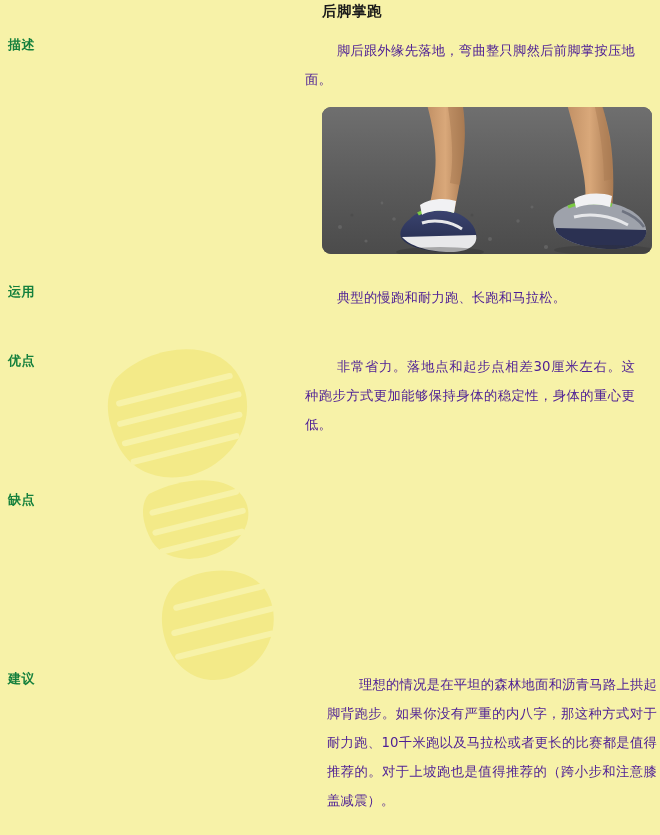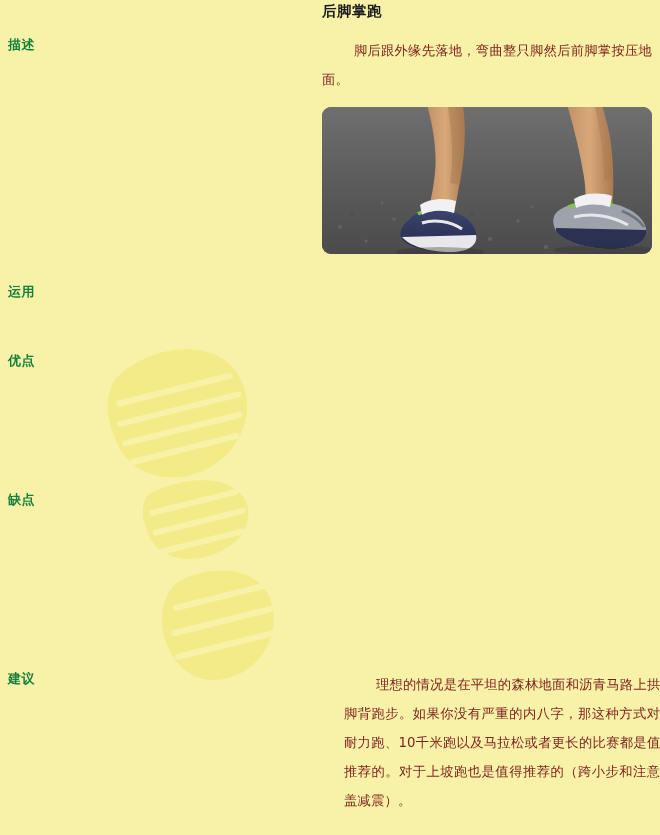--- a/index.html
+++ b/index.html
@@ -49,24 +49,24 @@
     position: absolute;
     left: 8px;
     font-size: 13px;
     font-weight: bold;
     color: #15803d;
     letter-spacing: 0.5px;
   }
 
   .row-body {
     position: absolute;
-    left: 322px;
+    left: 305px;
     width: 330px;
     font-size: 13.3px;
-    color: #7f1d1d;
+    color: #4c1d95;
     line-height: 29px;
     text-align: justify;
     text-indent: 2.4em;
     letter-spacing: 0.2px;
   }
 
   
   #label-desc   { top: 36px; }
   #body-desc    { top: 36px; }
 
@@ -202,21 +202,23 @@
       </g>
 
       <path d="M252 92 C262 86 278 85 290 89 L288 100 C276 96 262 97 254 101 Z" fill="#f1f1f3"></path>
 
       <ellipse cx="118" cy="145" rx="44" ry="5" fill="#2e2e2e" opacity="0.35"></ellipse>
       <ellipse cx="282" cy="143" rx="50" ry="5" fill="#2e2e2e" opacity="0.3"></ellipse>
     </svg>
   </div>
 
   <div class="row-label" id="label-use">运用</div>
+  <div class="row-body" id="body-use">典型的慢跑和耐力跑、长跑和马拉松。</div>
 
   <div class="row-label" id="label-pros">优点</div>
+  <div class="row-body" id="body-pros">非常省力。落地点和起步点相差30厘米左右。这种跑步方式更加能够保持身体的稳定性，身体的重心更低。</div>
 
   <div class="row-label" id="label-cons">缺点</div>
 
   <div class="row-label" id="label-tips">建议</div>
   <div class="row-body" id="body-tips">理想的情况是在平坦的森林地面和沥青马路上拱起脚背跑步。如果你没有严重的内八字，那这种方式对于耐力跑、10千米跑以及马拉松或者更长的比赛都是值得推荐的。对于上坡跑也是值得推荐的（跨小步和注意膝盖减震）。</div>
 
 </div>
 
 </body></html>

